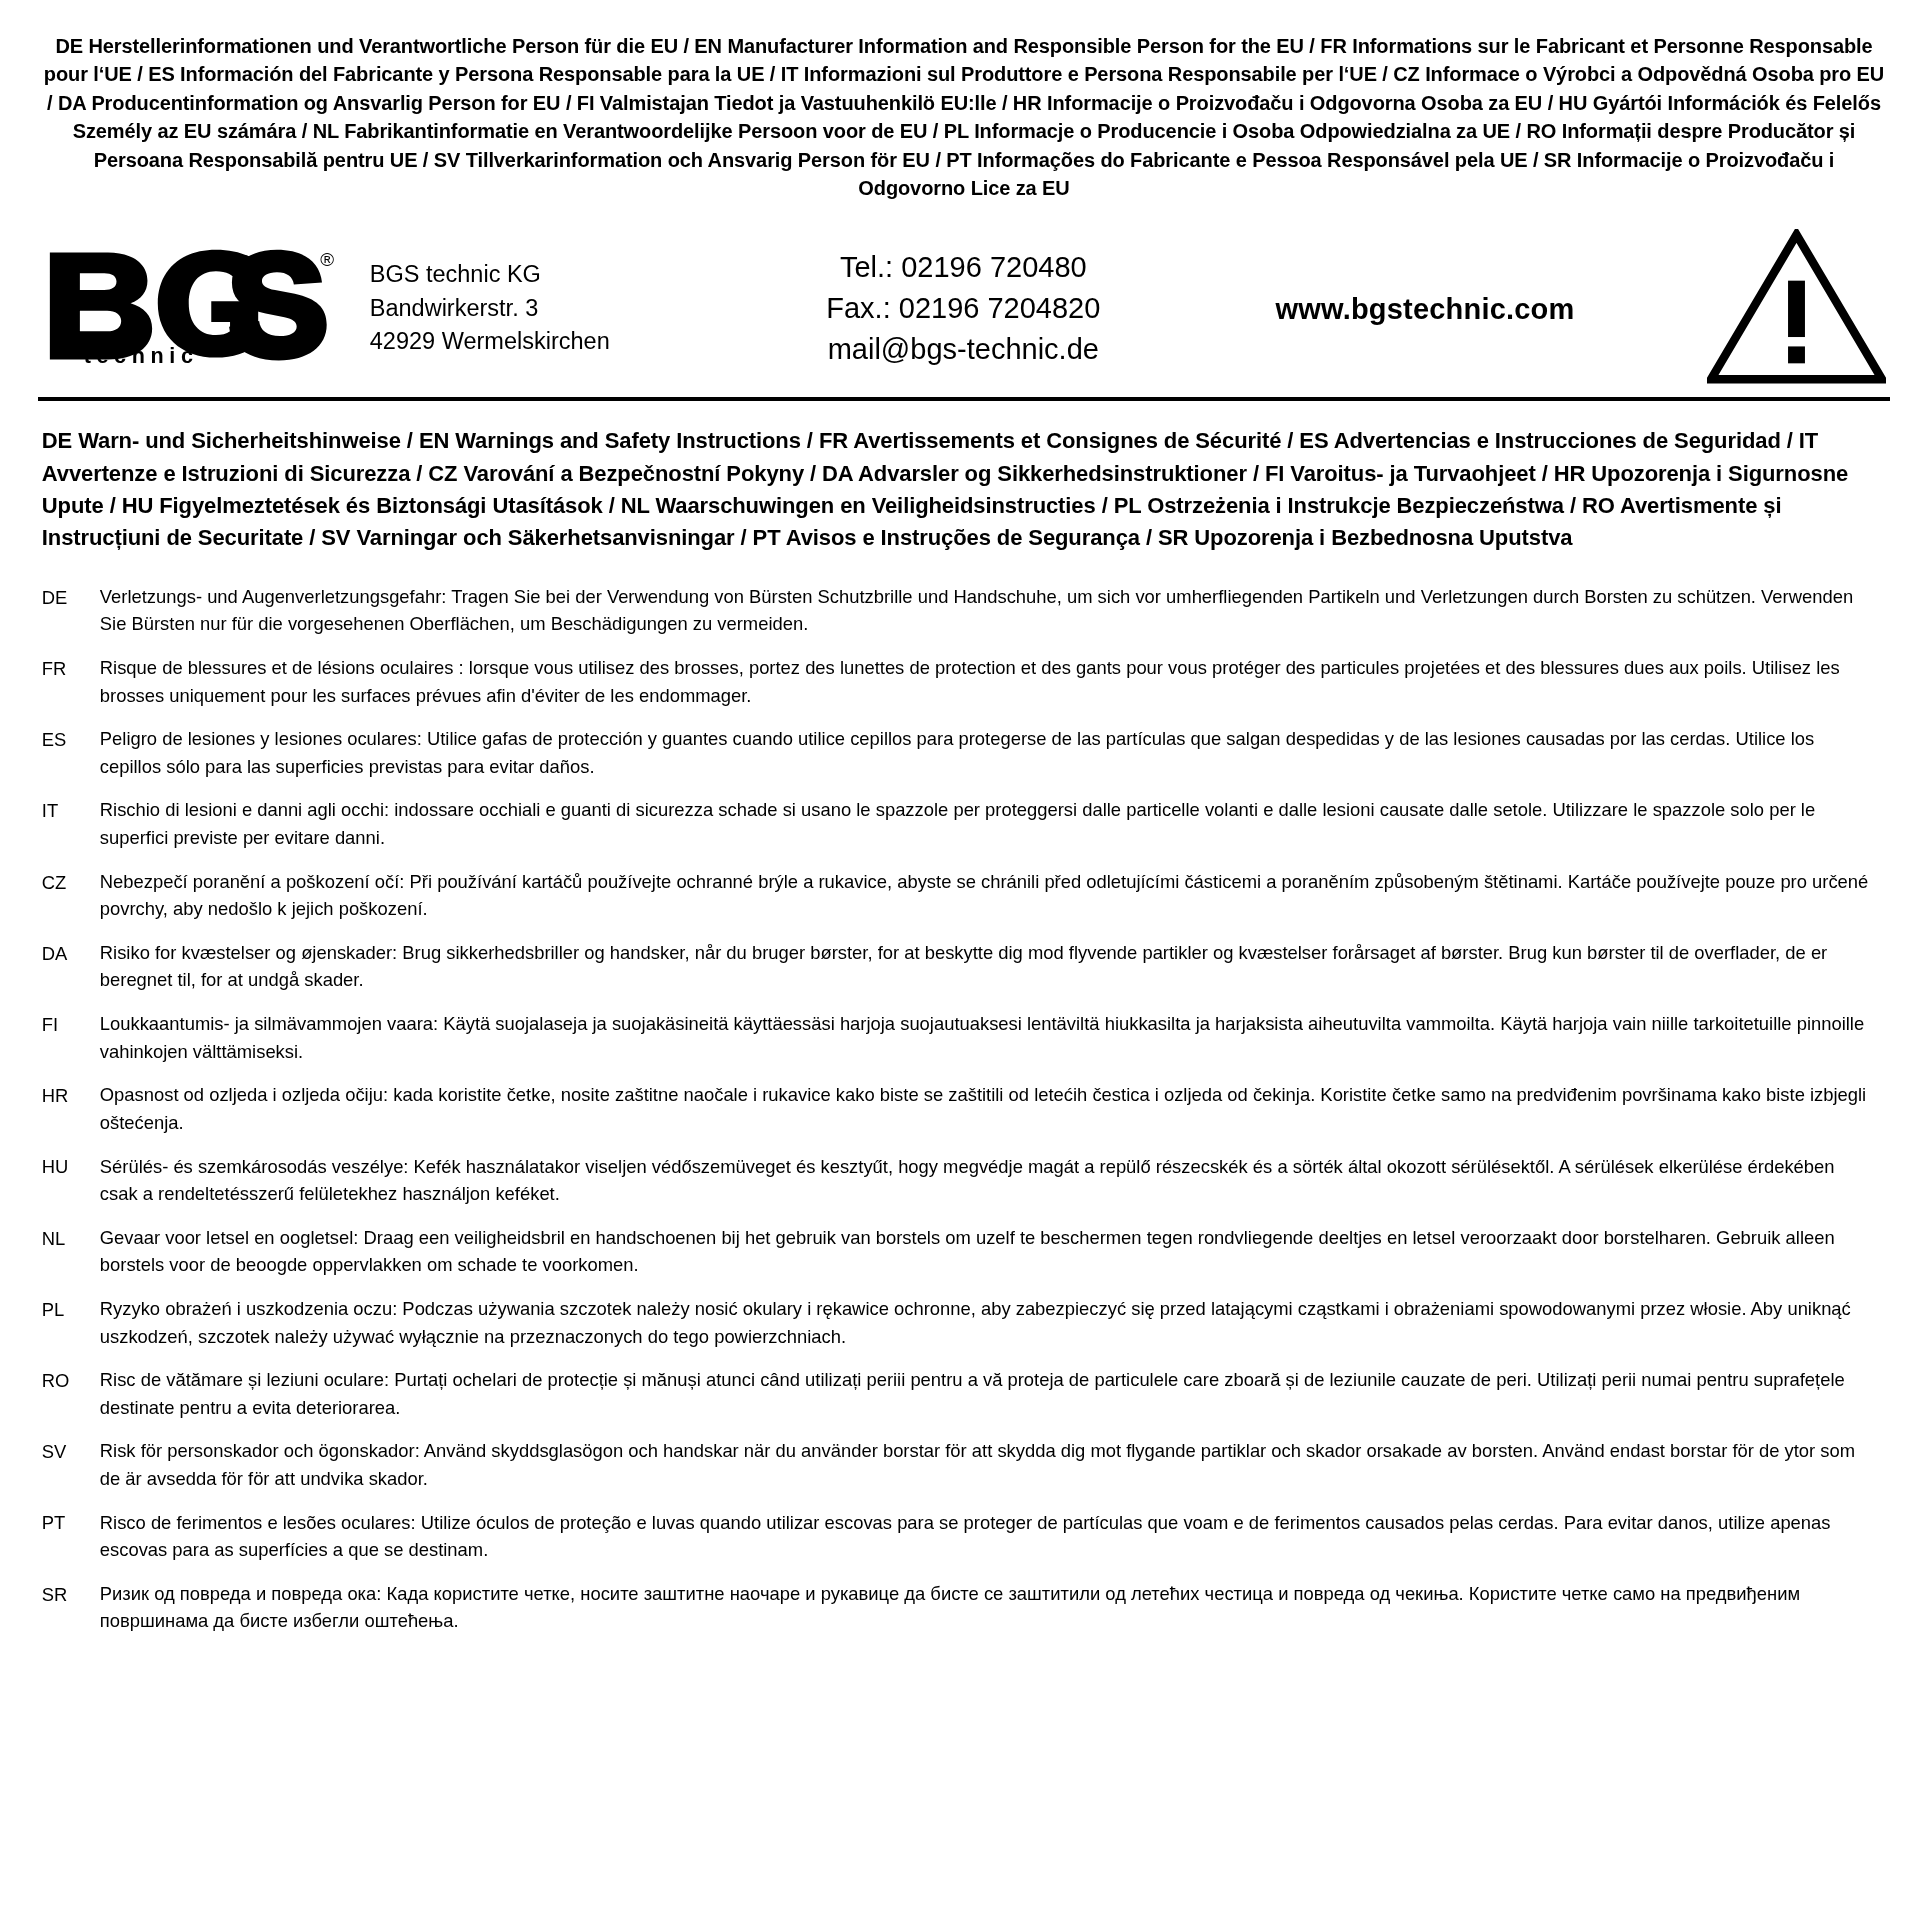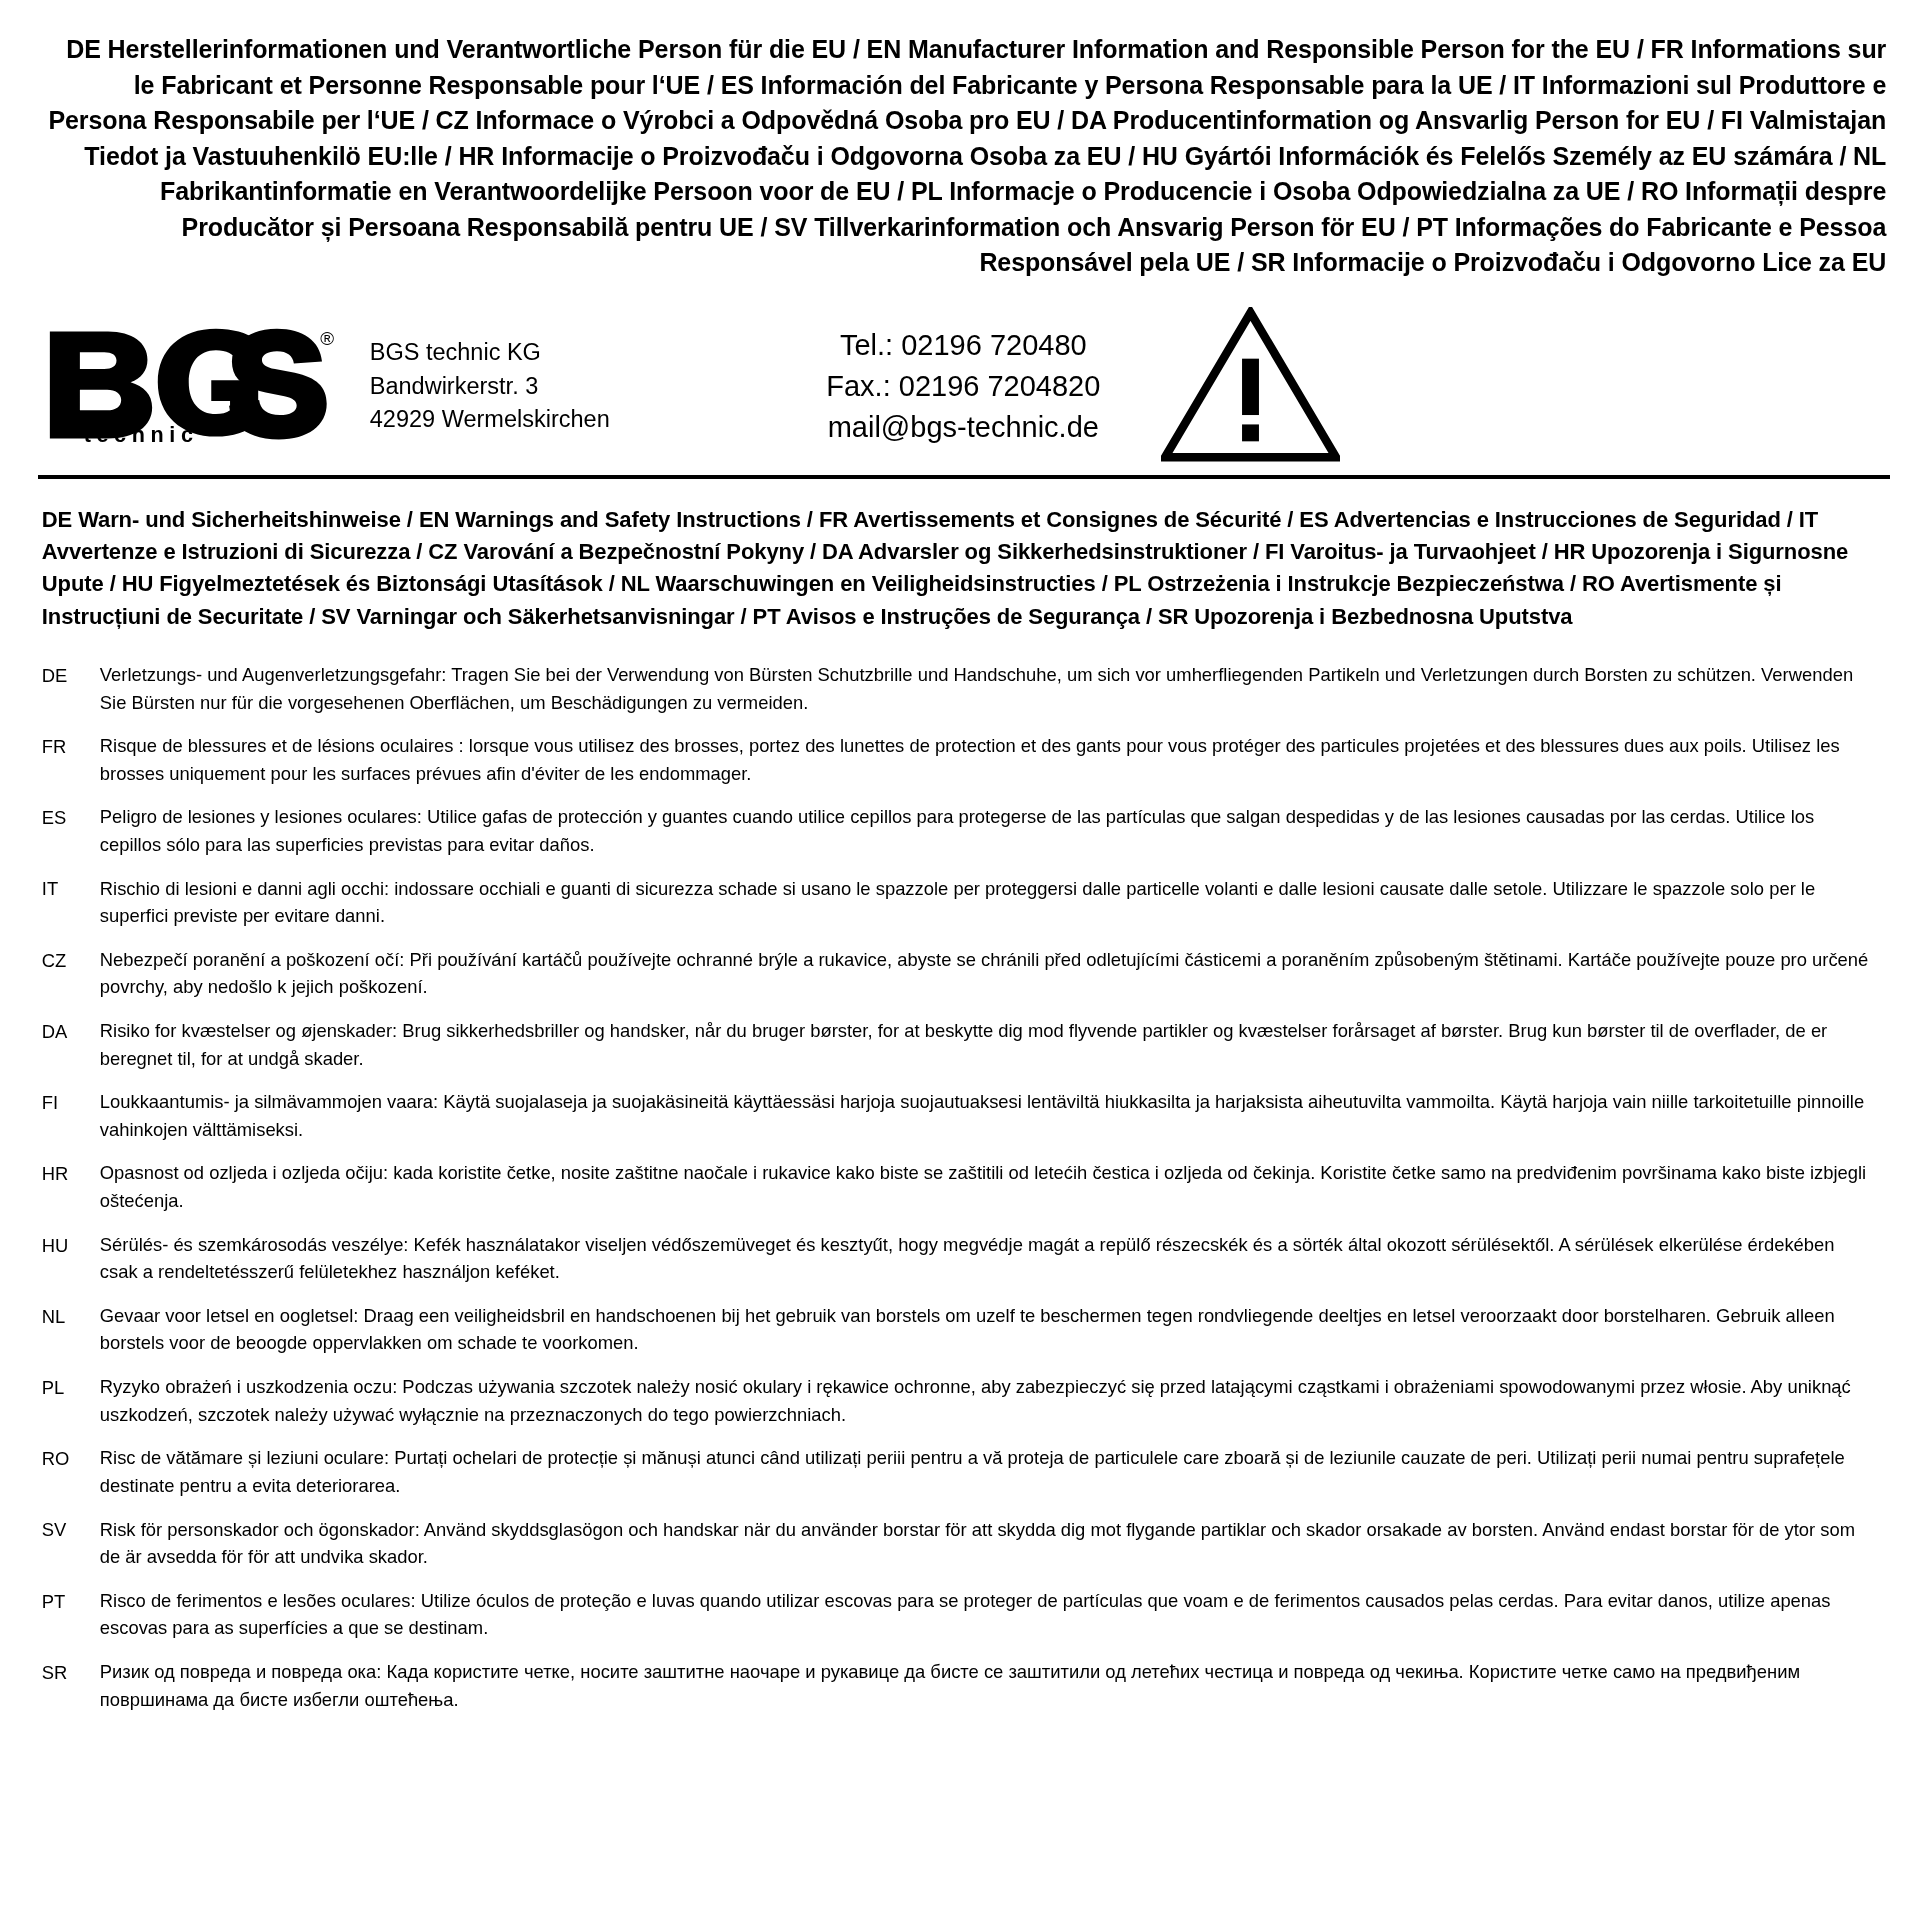--- a/index.html
+++ b/index.html
@@ -15,25 +15,25 @@
     -webkit-font-smoothing: antialiased;
   }
   .page {
     width: 1928px;
     box-sizing: border-box;
     padding: 32px 38px 38px 38px;
   }
 
   
   .header-langs {
-    font-size: 25px;
+    font-size: 20px;
     font-weight: bold;
     line-height: 1.42;
     letter-spacing: -0.1px;
-    text-align: right;
+    text-align: center;
     margin: 0 0 21px 0;
     padding: 0 3.8px 0 3.8px;
   }
 
   
   .company-band {
     display: flex;
     align-items: center;
     padding: 5.6px 3.8px 13px 3.8px;
     border-bottom: 4.7px solid #000;
@@ -145,20 +145,21 @@
       <div>Bandwirkerstr. 3</div>
       <div>42929 Wermelskirchen</div>
     </div>
 
     <div class="contact-block">
       <div>Tel.: 02196 720480</div>
       <div>Fax.: 02196 7204820</div>
       <div>mail@bgs-technic.de</div>
     </div>
 
+    <div class="web-block">www.bgstechnic.com</div>
 
     <div class="warn-tri">
       <svg width="179" height="155" viewBox="0 0 190 165">
         <polygon points="95,6 186,160 4,160" fill="none" stroke="#000" stroke-width="9" stroke-linejoin="miter"></polygon>
         <rect x="86" y="55" width="18" height="60" fill="#000"></rect>
         <rect x="86" y="125" width="18" height="18" fill="#000"></rect>
       </svg>
     </div>
 
   </div>

